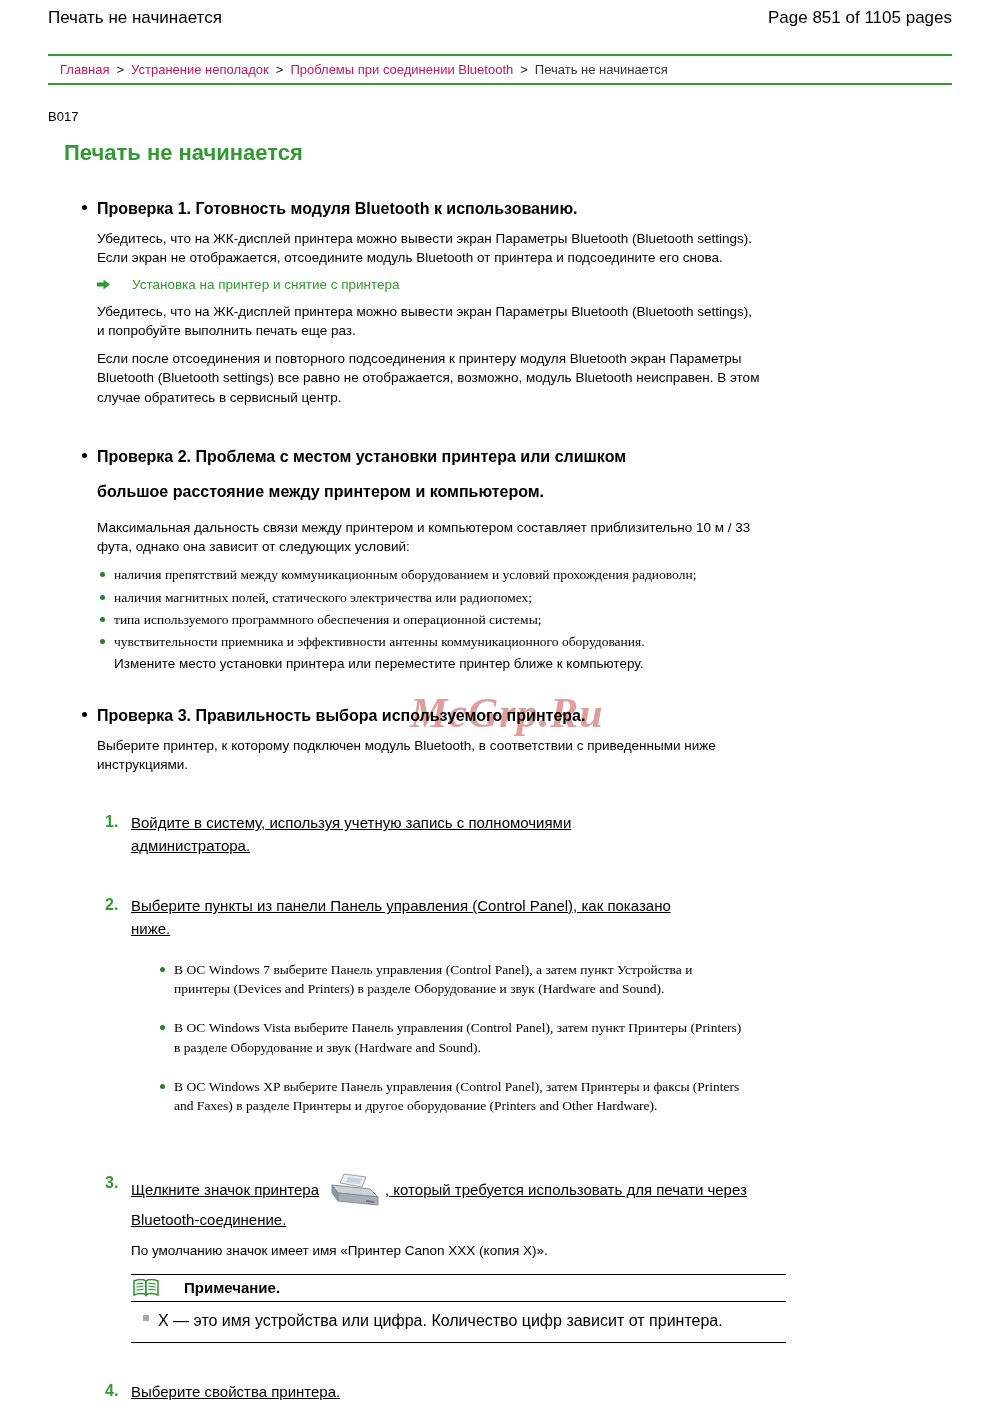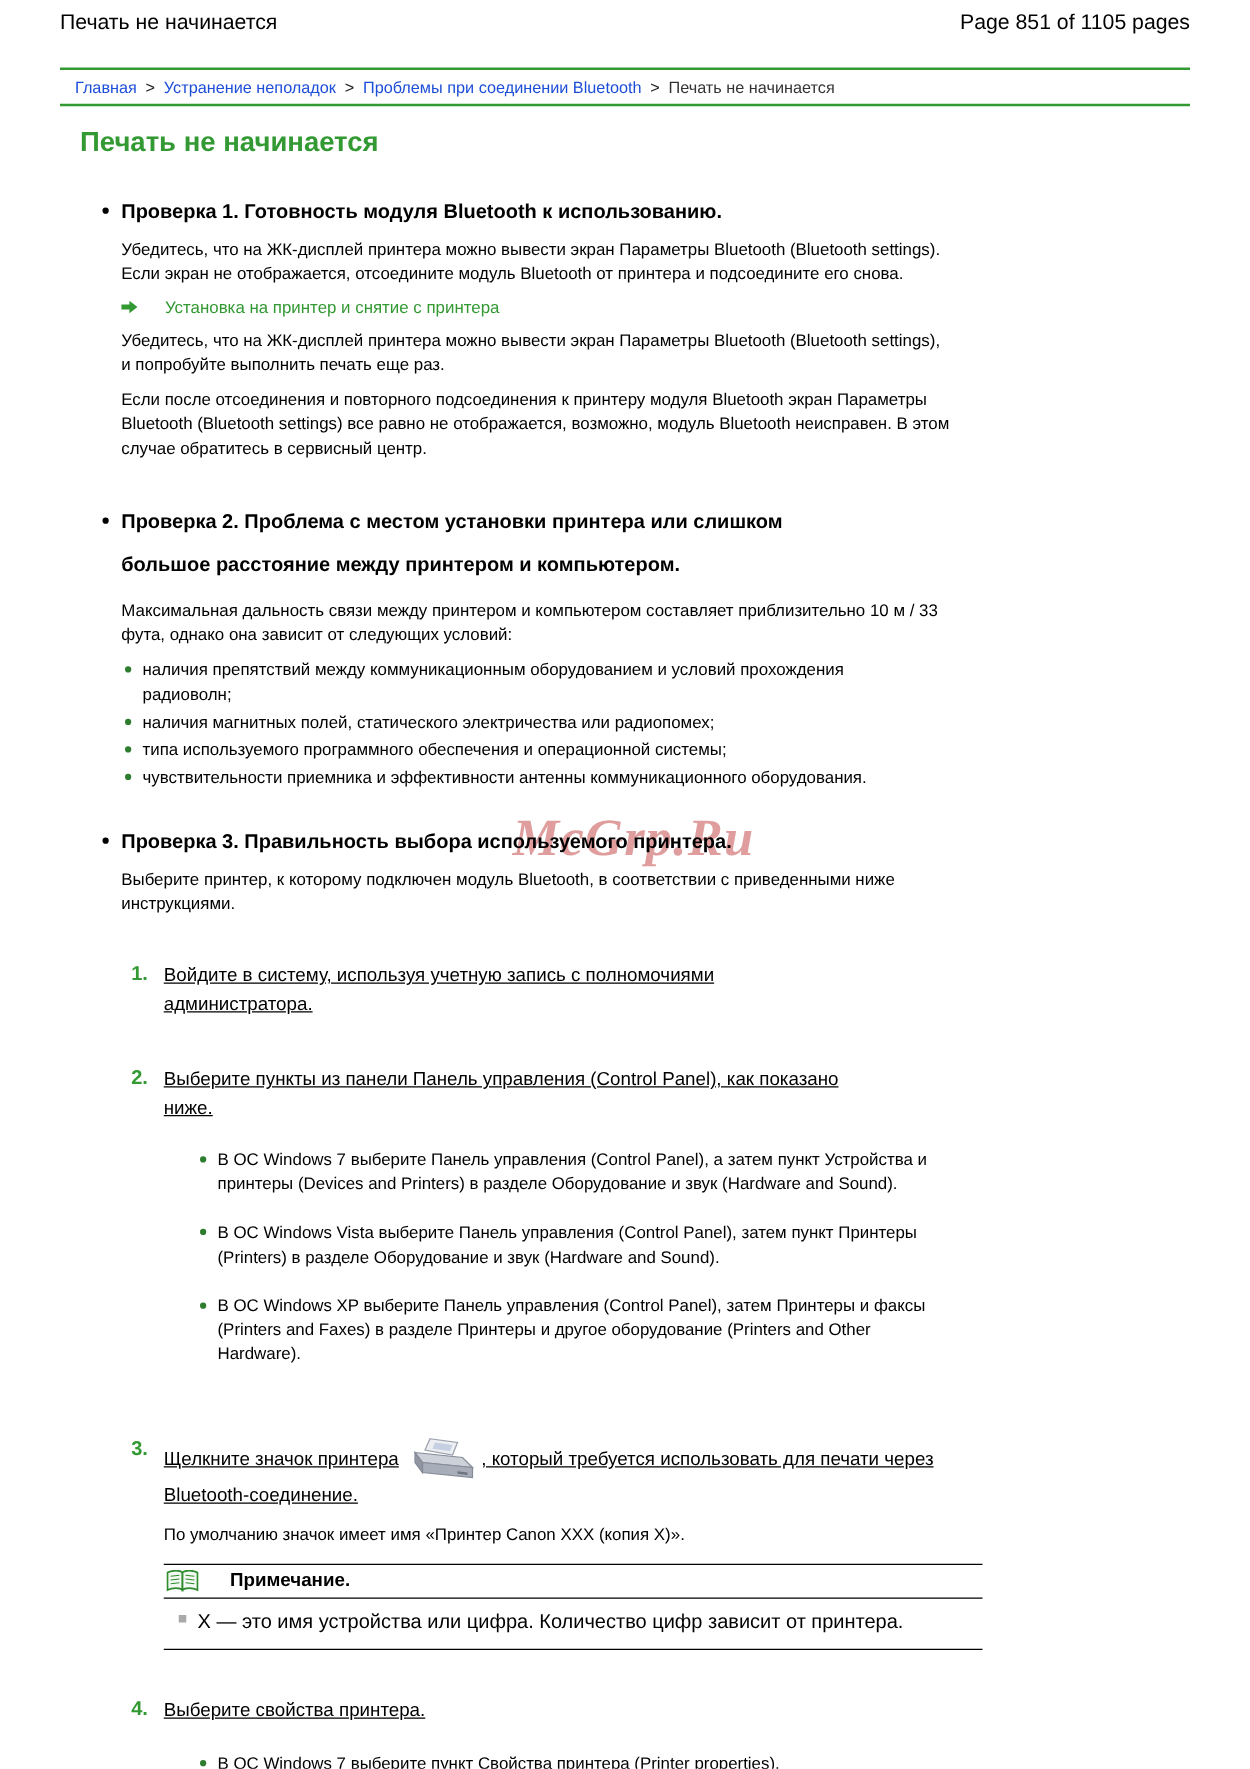--- a/index.html
+++ b/index.html
@@ -11,21 +11,21 @@
   .page { padding:6px 48px 0 48px; }
 
   
   .topbar { display:flex; justify-content:space-between; align-items:baseline; font-size:17px; padding-top:2px; }
 
   
   .breadcrumb {
     margin-top:26px; border-top:2px solid #339933; border-bottom:2px solid #339933;
     padding:6px 12px; font-size:13px; display:flex; align-items:center; gap:7px; white-space:nowrap;
   }
-  .crumb.link { color:#1d4ed8; text-decoration:none; cursor:pointer; }
+  .crumb.link { color:#be185d; text-decoration:none; cursor:pointer; }
   .crumb.current { color:#333; }
   .sep { color:#222; }
 
   .doc-code { margin-top:24px; font-size:13px; }
   .doc-title { color:#339933; font-size:22px; font-weight:bold; margin:16px 0 4px 16px; }
 
   .sections { margin-left:32px; }
 
   .check { margin-top:32px; }
   .check-heading { position:relative; padding-left:17px; font-weight:bold; font-size:16px; line-height:1.35; max-width:680px; }
@@ -33,21 +33,21 @@
   .check-heading.tall { line-height:2.2; max-width:600px; }
   .check-heading.tall::before { top:14px; }
 
   .check-body { margin-left:17px; font-size:13.5px; }
   .check-body p { margin:9px 0; max-width:665px; line-height:1.42; }
 
   .arrow-link { display:flex; align-items:center; gap:22px; margin:10px 0; cursor:pointer; }
   .arrow-link .link-text { color:#339933; font-size:13.5px; }
   .arrow-icon svg { display:block; }
 
-  ul.green-bullets { list-style:none; margin:8px 0 0 0; padding:0; }
+  ul.green-bullets { list-style:none; margin:8px 0 0 0; padding:0;font-family:Liberation Serif, serif; }
   ul.green-bullets li { position:relative; padding-left:17px; margin:3px 0; max-width:650px; line-height:1.42; font-size:13.5px; }
   ul.green-bullets li::before { content:""; position:absolute; left:3px; top:7px; width:5px; height:5px; border-radius:50%; background:#2e7d2e; }
   .list-continuation { margin:2px 0 0 17px; max-width:650px; line-height:1.42; font-size:13.5px; }
 
   .steps { margin-top:28px; margin-left:8px; }
   .step { display:flex; margin-top:38px; }
   .step-num { color:#339933; font-weight:bold; font-size:16px; width:26px; flex:none; padding-top:1px; }
   .step-content { flex:1; }
   .step-text { font-size:15px; line-height:1.5; max-width:560px;text-decoration:underline; }
   .step.step3 .step-text { max-width:645px; }
@@ -84,20 +84,21 @@
   <nav class="breadcrumb">
     <a class="crumb link">Главная</a>
     <span class="sep">&gt;</span>
     <a class="crumb link">Устранение неполадок</a>
     <span class="sep">&gt;</span>
     <a class="crumb link">Проблемы при соединении Bluetooth</a>
     <span class="sep">&gt;</span>
     <span class="crumb current">Печать не начинается</span>
   </nav>
 
+  <div class="doc-code">B017</div>
   <h1 class="doc-title">Печать не начинается</h1>
 
   <div class="sections">
 
     <section class="check">
       <div class="check-heading">Проверка 1. Готовность модуля Bluetooth к использованию.</div>
       <div class="check-body">
         <p>Убедитесь, что на ЖК-дисплей принтера можно вывести экран Параметры Bluetooth (Bluetooth settings). Если экран не отображается, отсоедините модуль Bluetooth от принтера и подсоедините его снова.</p>
         <div class="arrow-link">
           <span class="arrow-icon">
@@ -115,20 +116,21 @@
     <section class="check">
       <div class="check-heading tall">Проверка 2. Проблема с местом установки принтера или слишком большое расстояние между принтером и компьютером.</div>
       <div class="check-body">
         <p>Максимальная дальность связи между принтером и компьютером составляет приблизительно 10 м / 33 фута, однако она зависит от следующих условий:</p>
         <ul class="green-bullets">
           <li>наличия препятствий между коммуникационным оборудованием и условий прохождения радиоволн;</li>
           <li>наличия магнитных полей, статического электричества или радиопомех;</li>
           <li>типа используемого программного обеспечения и операционной системы;</li>
           <li>чувствительности приемника и эффективности антенны коммуникационного оборудования.</li>
         </ul>
+        <div class="list-continuation">Измените место установки принтера или переместите принтер ближе к компьютеру.</div>
       </div>
     </section>
 
     <section class="check check3">
       <div class="watermark">McGrp.Ru</div>
       <div class="check-heading">Проверка 3. Правильность выбора используемого принтера.</div>
       <div class="check-body">
         <p>Выберите принтер, к которому подключен модуль Bluetooth, в соответствии с приведенными ниже инструкциями.</p>
 
         <div class="steps">

